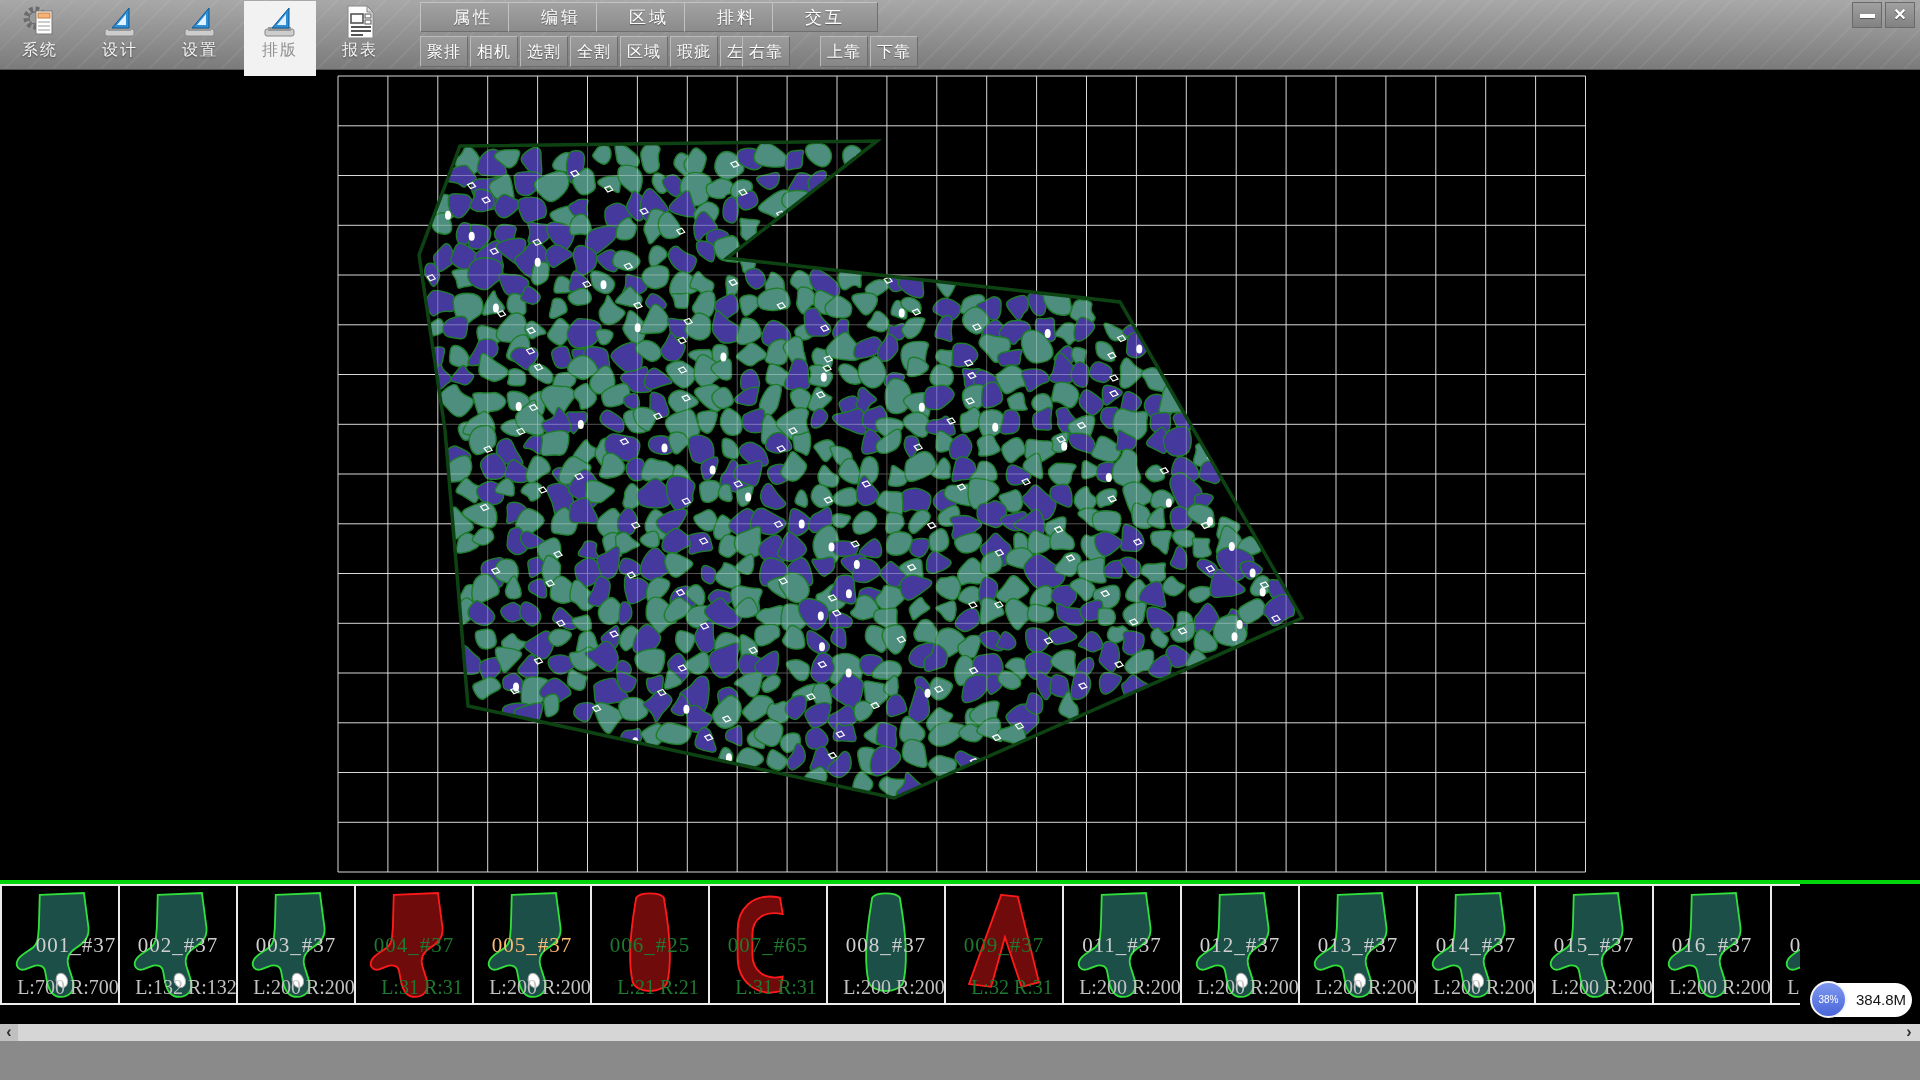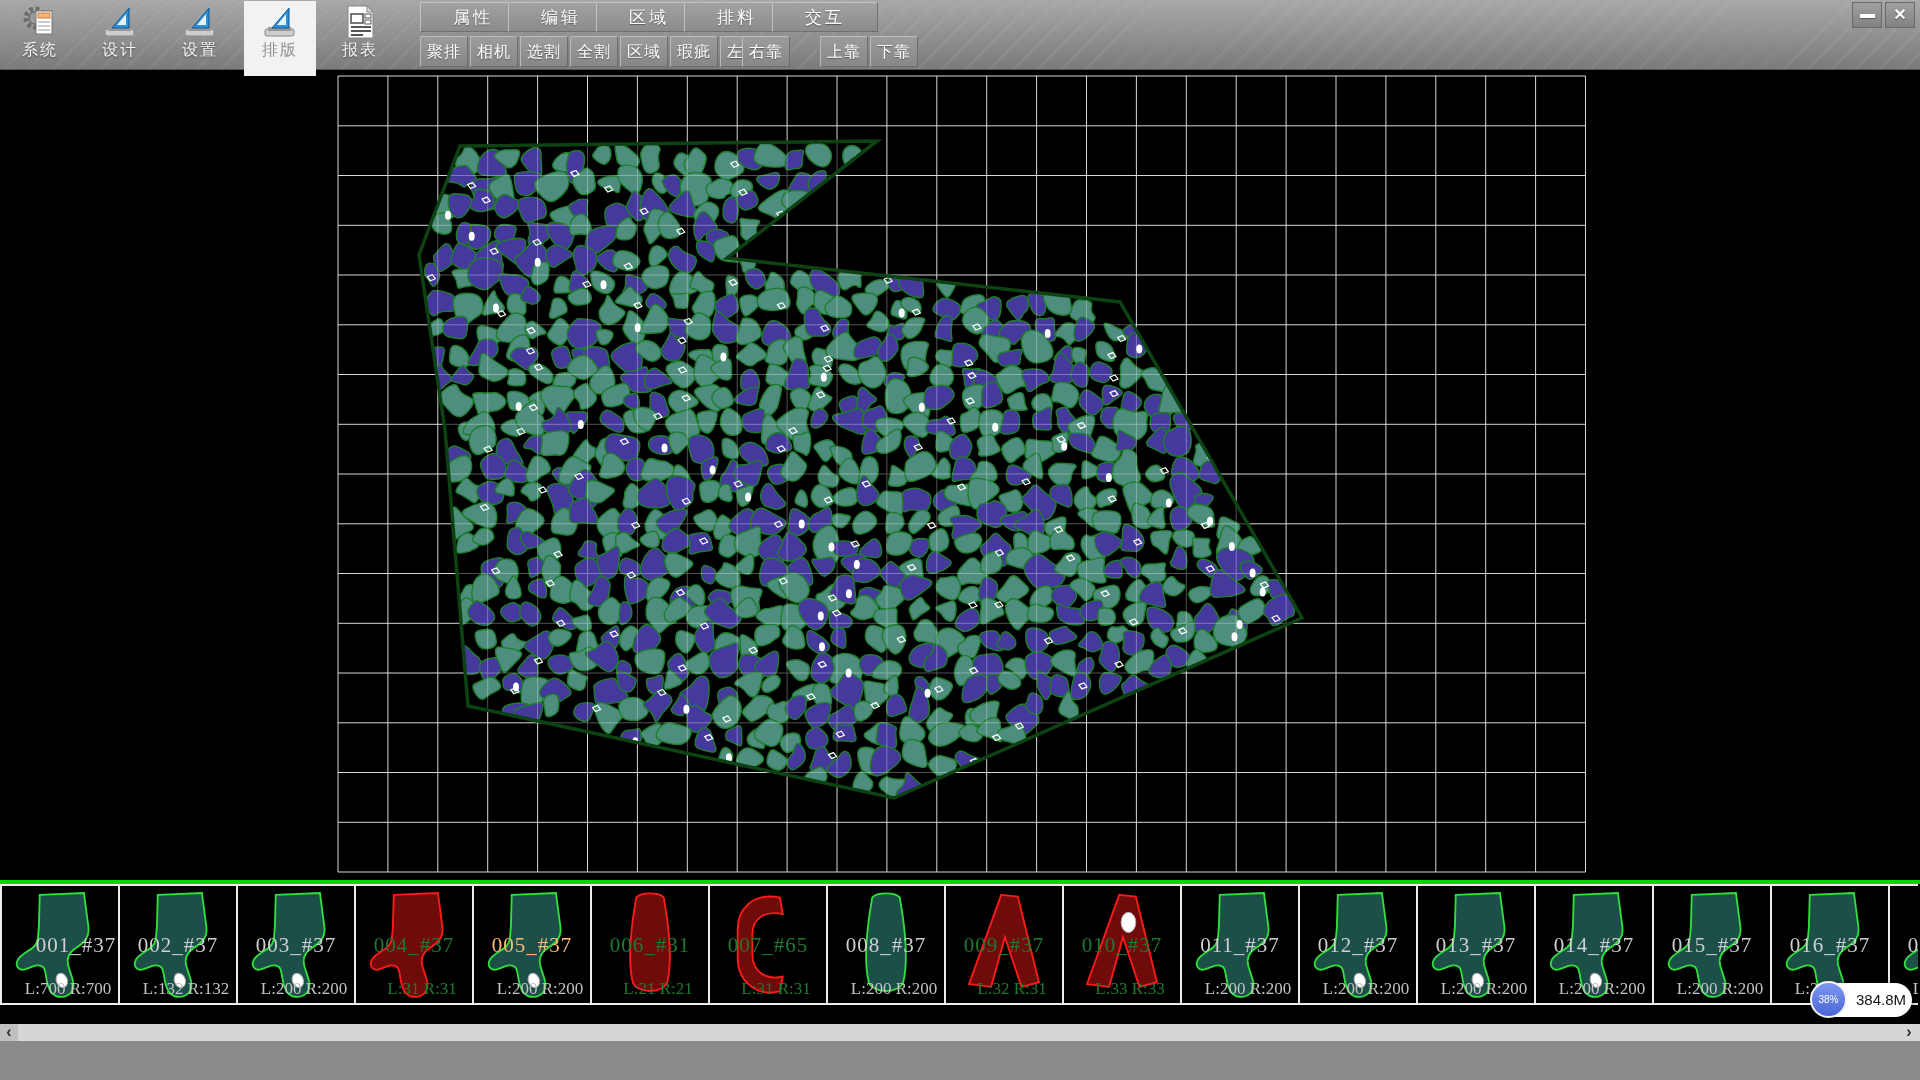--- a/index.html
+++ b/index.html
@@ -44,21 +44,21 @@
              border-top:2px solid #ececec;border-bottom:2px solid #ececec;
              border-left:2px solid #ececec;box-sizing:border-box;}
   .thumb-cell{position:relative;flex:none;width:116px;height:117px;background:#000;
               border-right:2px solid #ececec;overflow:hidden;}
   .thumb-cell.partial{width:28px;border-right:none;}
   .cell-inner{position:absolute;left:0;top:0;width:116px;height:117px;}
   .part-svg{position:absolute;left:12px;top:3px;width:92px;height:111px;}
   .part-name{position:absolute;top:47px;left:0;width:116px;text-align:center;
              font-family:"Liberation Serif",serif;font-size:21px;letter-spacing:1px;}
   .part-lr{position:absolute;bottom:4px;left:0;width:132px;text-align:center;
-           font-family:"Liberation Serif",serif;font-size:17px;}
+           font-family:"Liberation Serif",serif;font-size:20px;}
 
   
   #scrollbar{position:absolute;left:0;top:1024px;width:1920px;height:17px;background:#d6d6d6;}
   .scroll-btn{position:absolute;top:0;width:18px;height:17px;color:#2e2e2e;font-size:16px;
               font-weight:bold;line-height:15px;text-align:center;}
   #scroll-left{left:0;background:#c0c0c0;}
   #scroll-right{right:2px;background:#d6d6d6;}
   #bottom-bar{position:absolute;left:0;top:1041px;width:1920px;height:39px;background:#8a8a8a;}
 
   
@@ -1161,21 +1161,21 @@
             </svg></div>
           <div class="part-name" style="color: #fdba74;">005_#37</div>
           <div class="part-lr" style="color: rgb(194, 194, 194);">L:200 R:200</div>
         </div>
       </div>
       <div class="thumb-cell">
         <div class="cell-inner">
           <div class="part-svg"><svg viewBox="0 0 100 120" width="92" height="111">
               <path d="M35,9 C40,3 60,3 65,9 L68,28 C72,56 73,82 69,100 C66,114 34,114 31,100 C27,82 28,56 32,28 Z" fill="#6f0b0b" stroke="#ff1a1a" stroke-width="2"></path>
             </svg></div>
-          <div class="part-name" style="color: rgb(30, 122, 48);">006_#31</div>
+          <div class="part-name" style="color: rgb(30, 122, 48);">006_#25</div>
           <div class="part-lr" style="color: rgb(30, 122, 48);">L:21 R:21</div>
         </div>
       </div>
       <div class="thumb-cell">
         <div class="cell-inner">
           <div class="part-svg"><svg viewBox="0 0 100 120" width="92" height="111">
               <path d="M63,9 C33,3 17,22 17,44 L17,74 C17,99 36,117 63,111 L66,95 C47,99 33,89 33,71 L33,49 C33,31 47,23 66,27 Z" fill="#6f0b0b" stroke="#ff1a1a" stroke-width="2"></path>
             </svg></div>
           <div class="part-name" style="color: rgb(30, 122, 48);">007_#65</div>
           <div class="part-lr" style="color: rgb(30, 122, 48);">L:31 R:31</div>
@@ -1190,30 +1190,20 @@
           <div class="part-lr" style="color: rgb(194, 194, 194);">L:200 R:200</div>
         </div>
       </div>
       <div class="thumb-cell">
         <div class="cell-inner">
           <div class="part-svg"><svg viewBox="0 0 100 120" width="92" height="111">
               <path d="M47,6 L65,8 L88,101 L69,106 L51,52 L36,106 L12,103 Z" fill="#6f0b0b" stroke="#ff1a1a" stroke-width="2"></path>
             </svg></div>
           <div class="part-name" style="color: rgb(30, 122, 48);">009_#37</div>
           <div class="part-lr" style="color: rgb(30, 122, 48);">L:32 R:31</div>
-        </div>
-      </div>
-      <div class="thumb-cell">
-        <div class="cell-inner">
-          <div class="part-svg"><svg viewBox="0 0 100 120" width="92" height="111">
-              <path d="M47,6 L65,8 L88,101 L69,106 L51,52 L36,106 L12,103 Z" fill="#6f0b0b" stroke="#ff1a1a" stroke-width="2"></path>
-              <ellipse cx="57" cy="36" rx="8" ry="11" transform="rotate(0 57 36)" fill="#ffffff" stroke="#a9a9a9"></ellipse>
-            </svg></div>
-          <div class="part-name" style="color: rgb(30, 122, 48);">010_#37</div>
-          <div class="part-lr" style="color: rgb(30, 122, 48);">L:33 R:33</div>
         </div>
       </div>
       <div class="thumb-cell">
         <div class="cell-inner">
           <div class="part-svg"><svg viewBox="0 0 100 120" width="92" height="111">
               <path d="M28,6 L76,4 L81,42 C82,53 75,59 67,64 C59,69 57,75 59,83 L64,99 C67,110 60,117 51,117 C42,117 38,110 36,101 L34,90 C33,83 27,81 20,84 L12,87 C5,89 1,83 4,77 C7,71 15,68 21,63 C27,58 26,50 27,42 Z" fill="#1d4f49" stroke="#30df3a" stroke-width="2"></path>
             </svg></div>
           <div class="part-name" style="color: rgb(207, 207, 207);">011_#37</div>
           <div class="part-lr" style="color: rgb(194, 194, 194);">L:200 R:200</div>
         </div>

